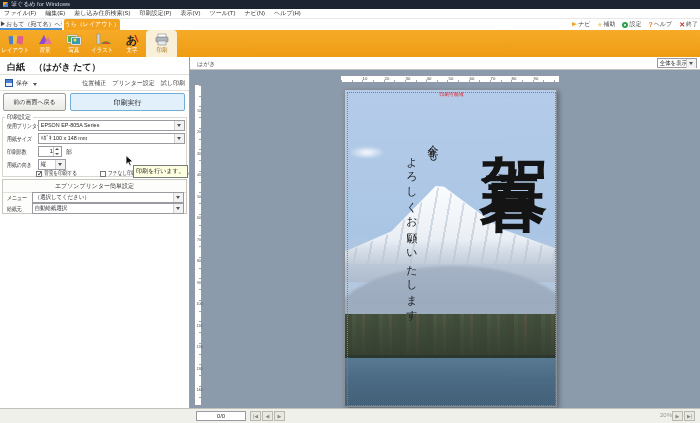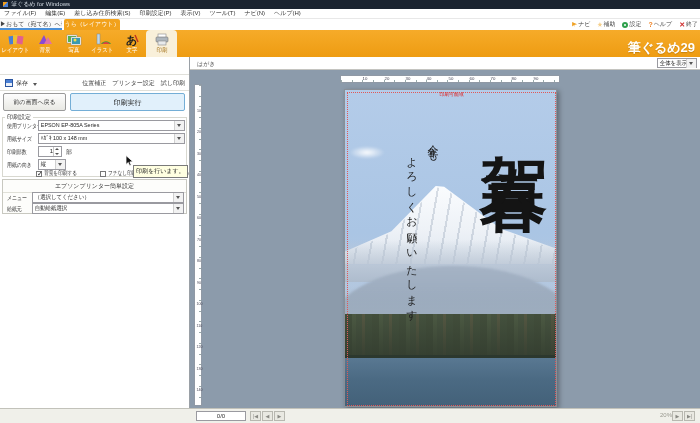--- a/index.html
+++ b/index.html
@@ -230,24 +230,24 @@
       <span class="lbl">文字</span>
     </div>
     <div class="ttab selected" style="left:146px;width:31px;">
       <svg width="16" height="13">
         <rect x="4" y="1" width="8" height="4" fill="#fff" stroke="#888" stroke-width=".6"></rect>
         <rect x="2" y="4" width="12" height="5" rx="1" fill="#aeb6bd" stroke="#777" stroke-width=".6"></rect>
         <rect x="4" y="8" width="8" height="4" fill="#e8eaec" stroke="#888" stroke-width=".6"></rect>
       </svg>
       <span class="lbl">印刷</span>
     </div>
-    <div class="abs logo">筆ぐるめ29</div>
   </div>
 
   <div class="abs panel">
+    <div class="abs panel-title">白紙　（はがき たて）</div>
     <div class="abs hr1"></div>
 
     <div class="abs saverow">
       <div class="abs floppy"></div>
       <span class="abs savetxt">保存</span>
       <span class="abs savearr"></span>
       <div class="abs linkstxt">
         <span>位置補正</span>
         <span>プリンター設定</span>
         <span>試し印刷</span>

